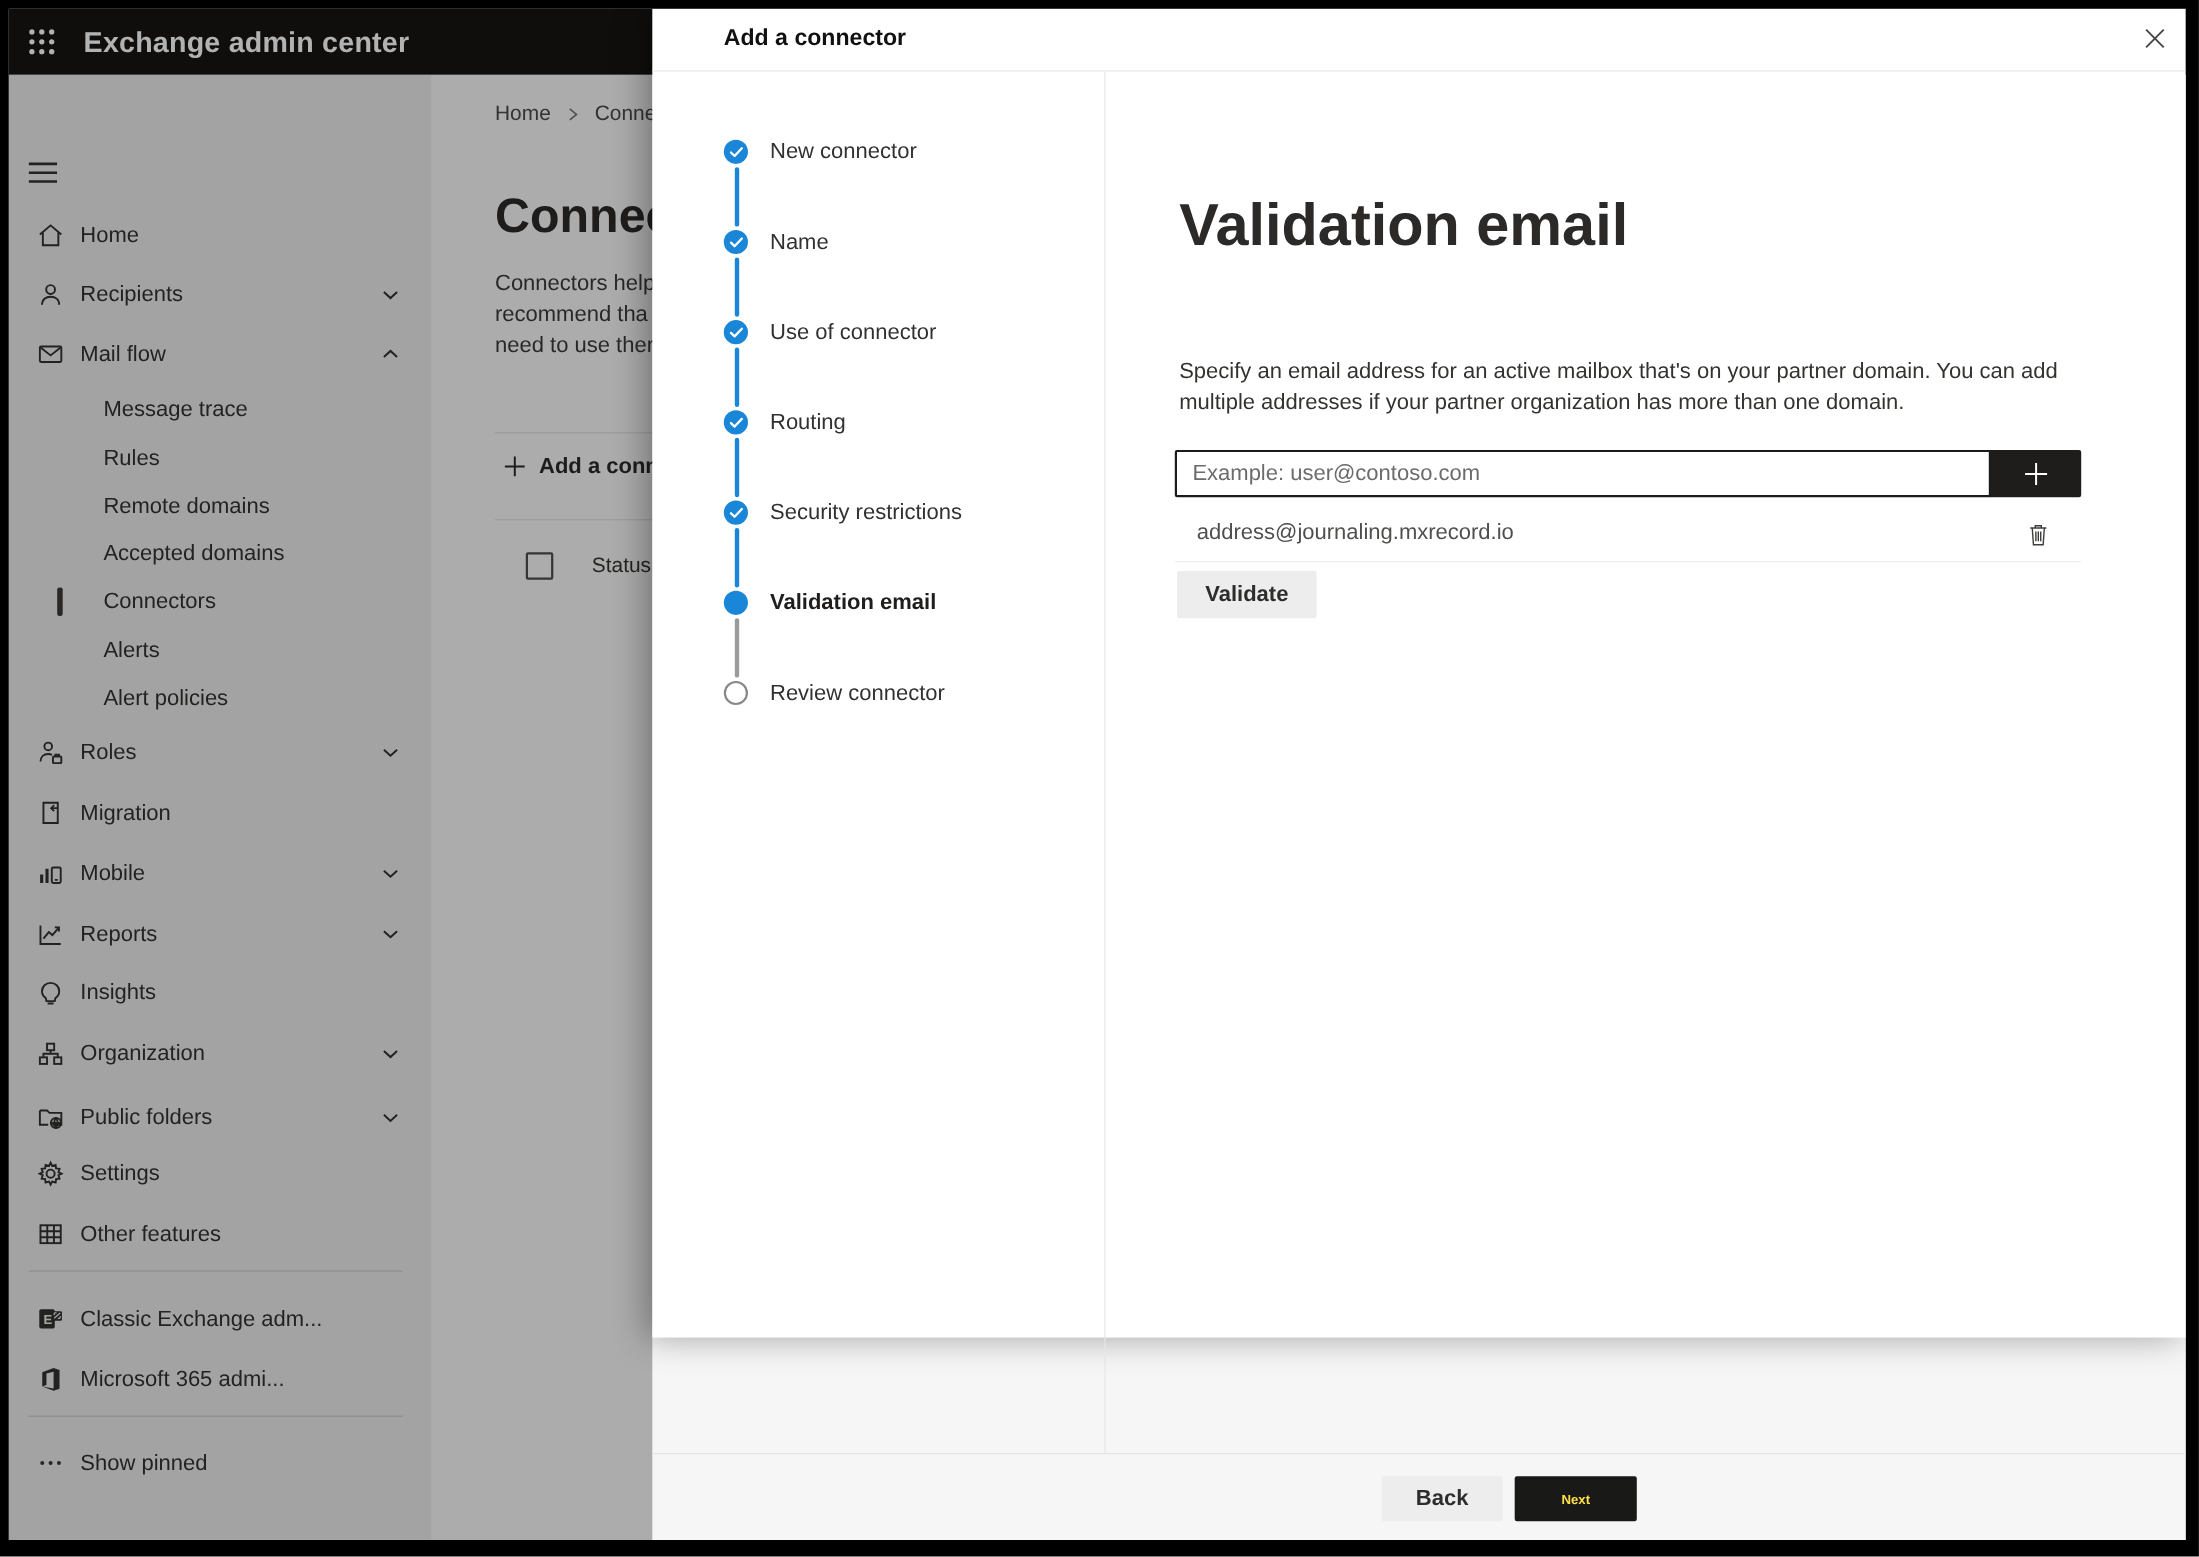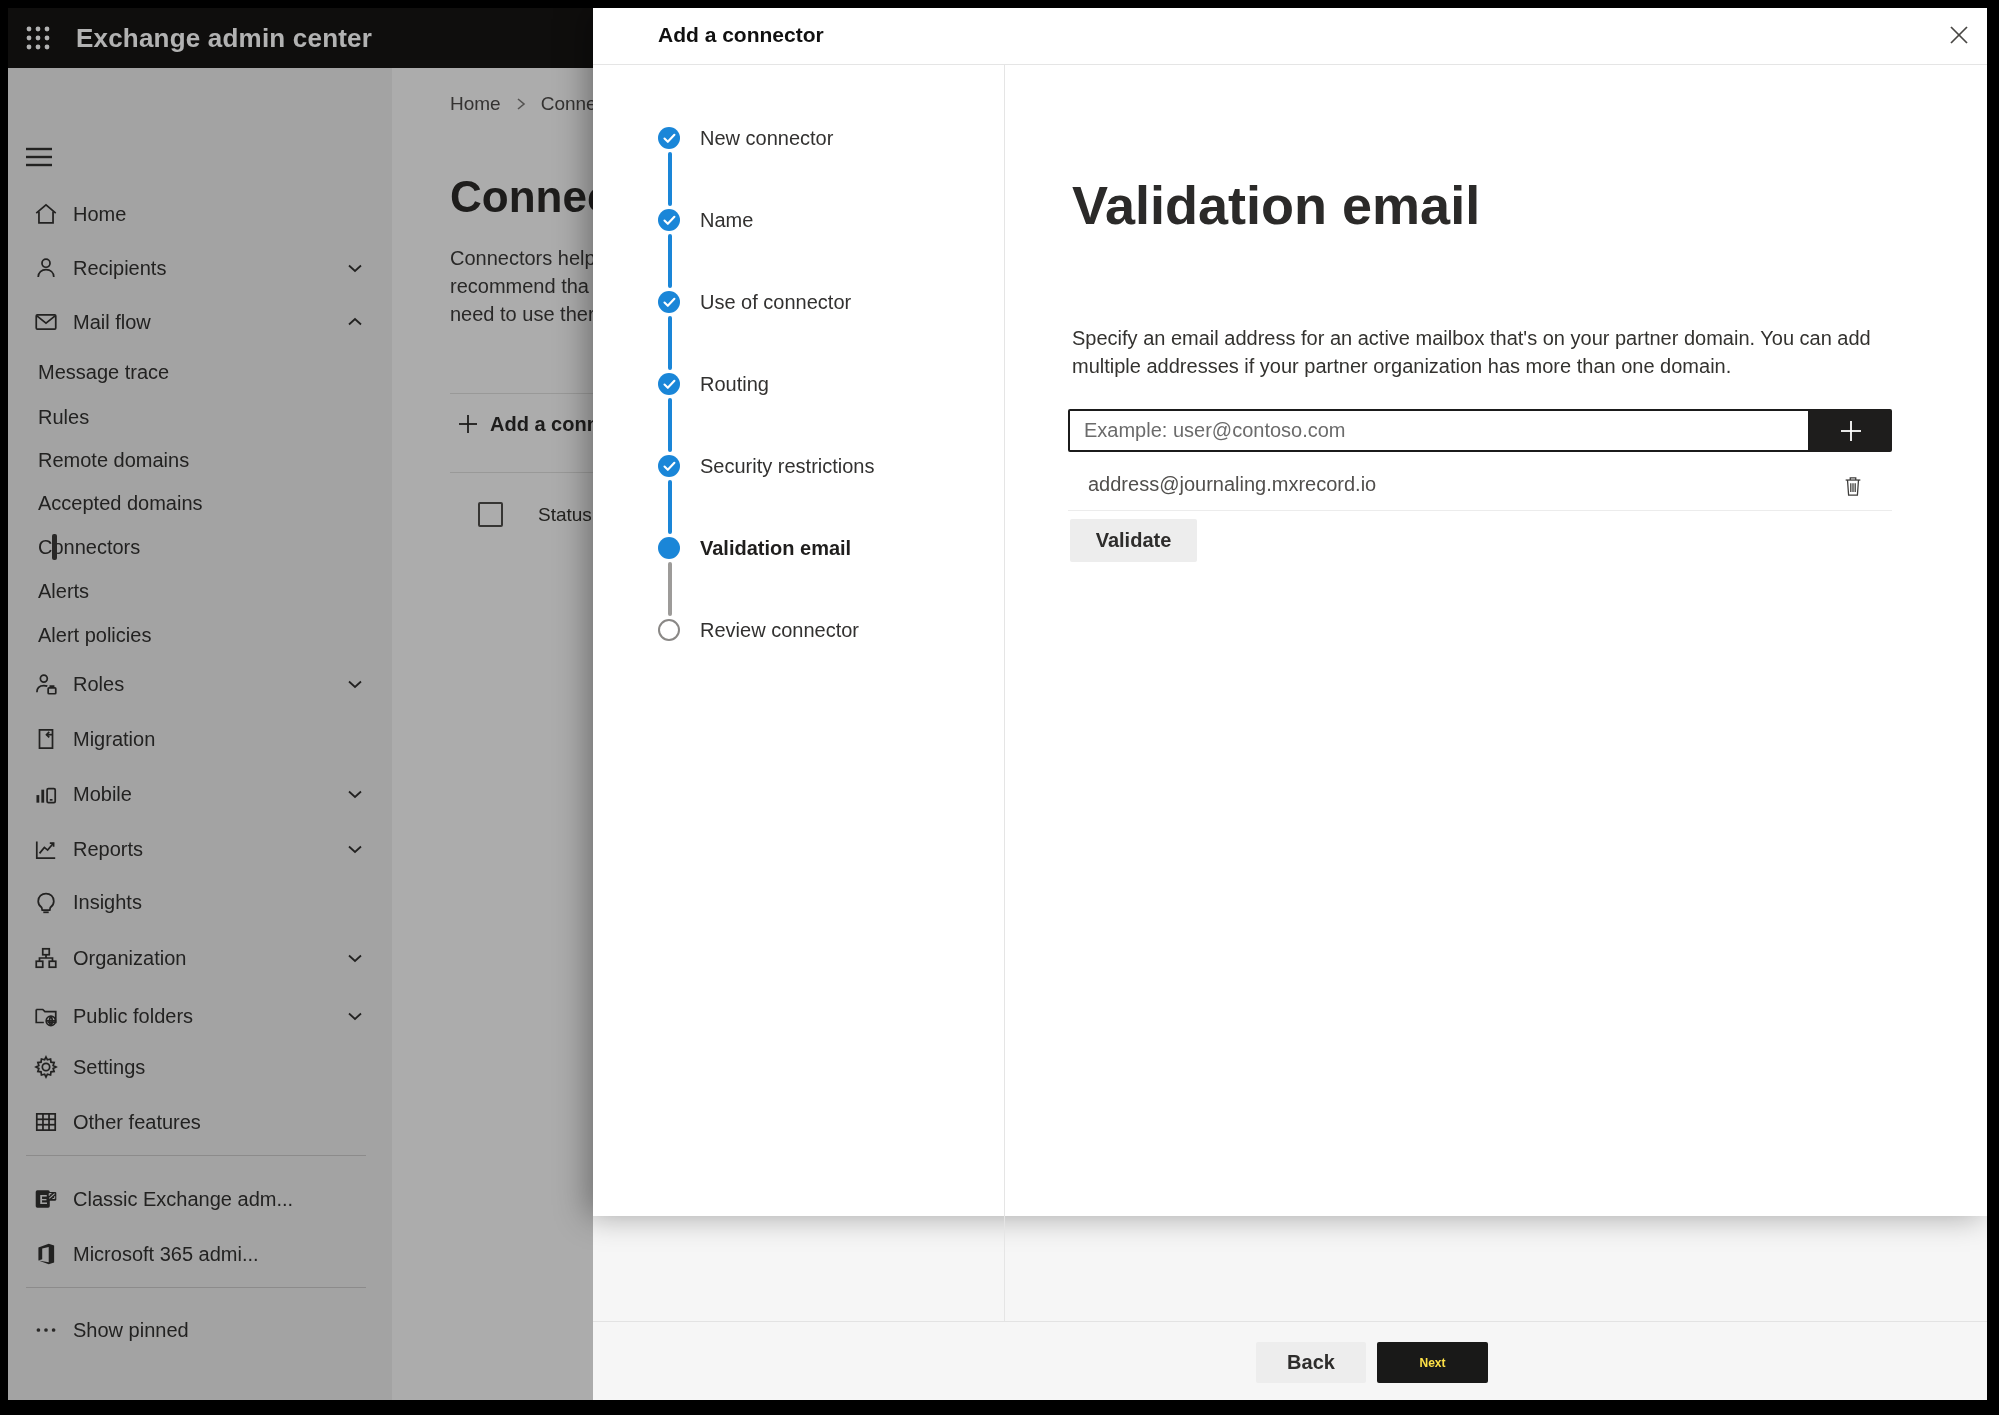--- a/index.html
+++ b/index.html
@@ -14,21 +14,21 @@
   
   #top-header{position:absolute;left:0;top:0;width:100%;height:60px;background:#161514;display:flex;align-items:center;}
   #waffle{width:60px;height:60px;display:flex;align-items:center;justify-content:center;cursor:pointer;}
   #header-title{color:#ffffff;font-size:26px;font-weight:700;letter-spacing:.2px;margin-left:8px;white-space:nowrap;}
 
   
   #sidebar{position:absolute;left:0;top:60px;width:384px;bottom:0;background:#eaeaea;}
   .nav-item{position:absolute;left:0;width:384px;height:44px;display:flex;align-items:center;cursor:pointer;color:#323130;}
   .nav-item .ic{width:26px;height:26px;margin-left:25px;flex:0 0 26px;display:flex;align-items:center;justify-content:center;}
   .nav-item .lbl{margin-left:14px;font-size:20px;white-space:nowrap;}
-  .nav-item.sub .lbl{margin-left:30px;}
+  .nav-item.sub .lbl{margin-left:86px;}
   .nav-item .chev{position:absolute;left:339px;top:14px;width:16px;height:16px;}
   .sel-bar{position:absolute;left:44px;top:9px;width:5px;height:26px;background:#3b3a39;border-radius:2px;}
   .side-divider{position:absolute;left:18px;width:340px;height:1px;background:#c9c8c7;}
   #hamburger{position:absolute;left:18px;top:78px;width:26px;height:22px;cursor:pointer;}
 
   
   #page{position:absolute;left:384px;top:60px;right:0;bottom:0;background:#f6f6f6;}
   .crumb{font-size:19px;color:#4c4a48;cursor:pointer;white-space:nowrap;}
   #page-title{position:absolute;left:58px;top:104px;font-size:44px;font-weight:700;color:#2b2a29;white-space:nowrap;}
   #page-desc{position:absolute;left:58px;top:176px;width:820px;font-size:20px;line-height:28px;color:#3b3a39;}

